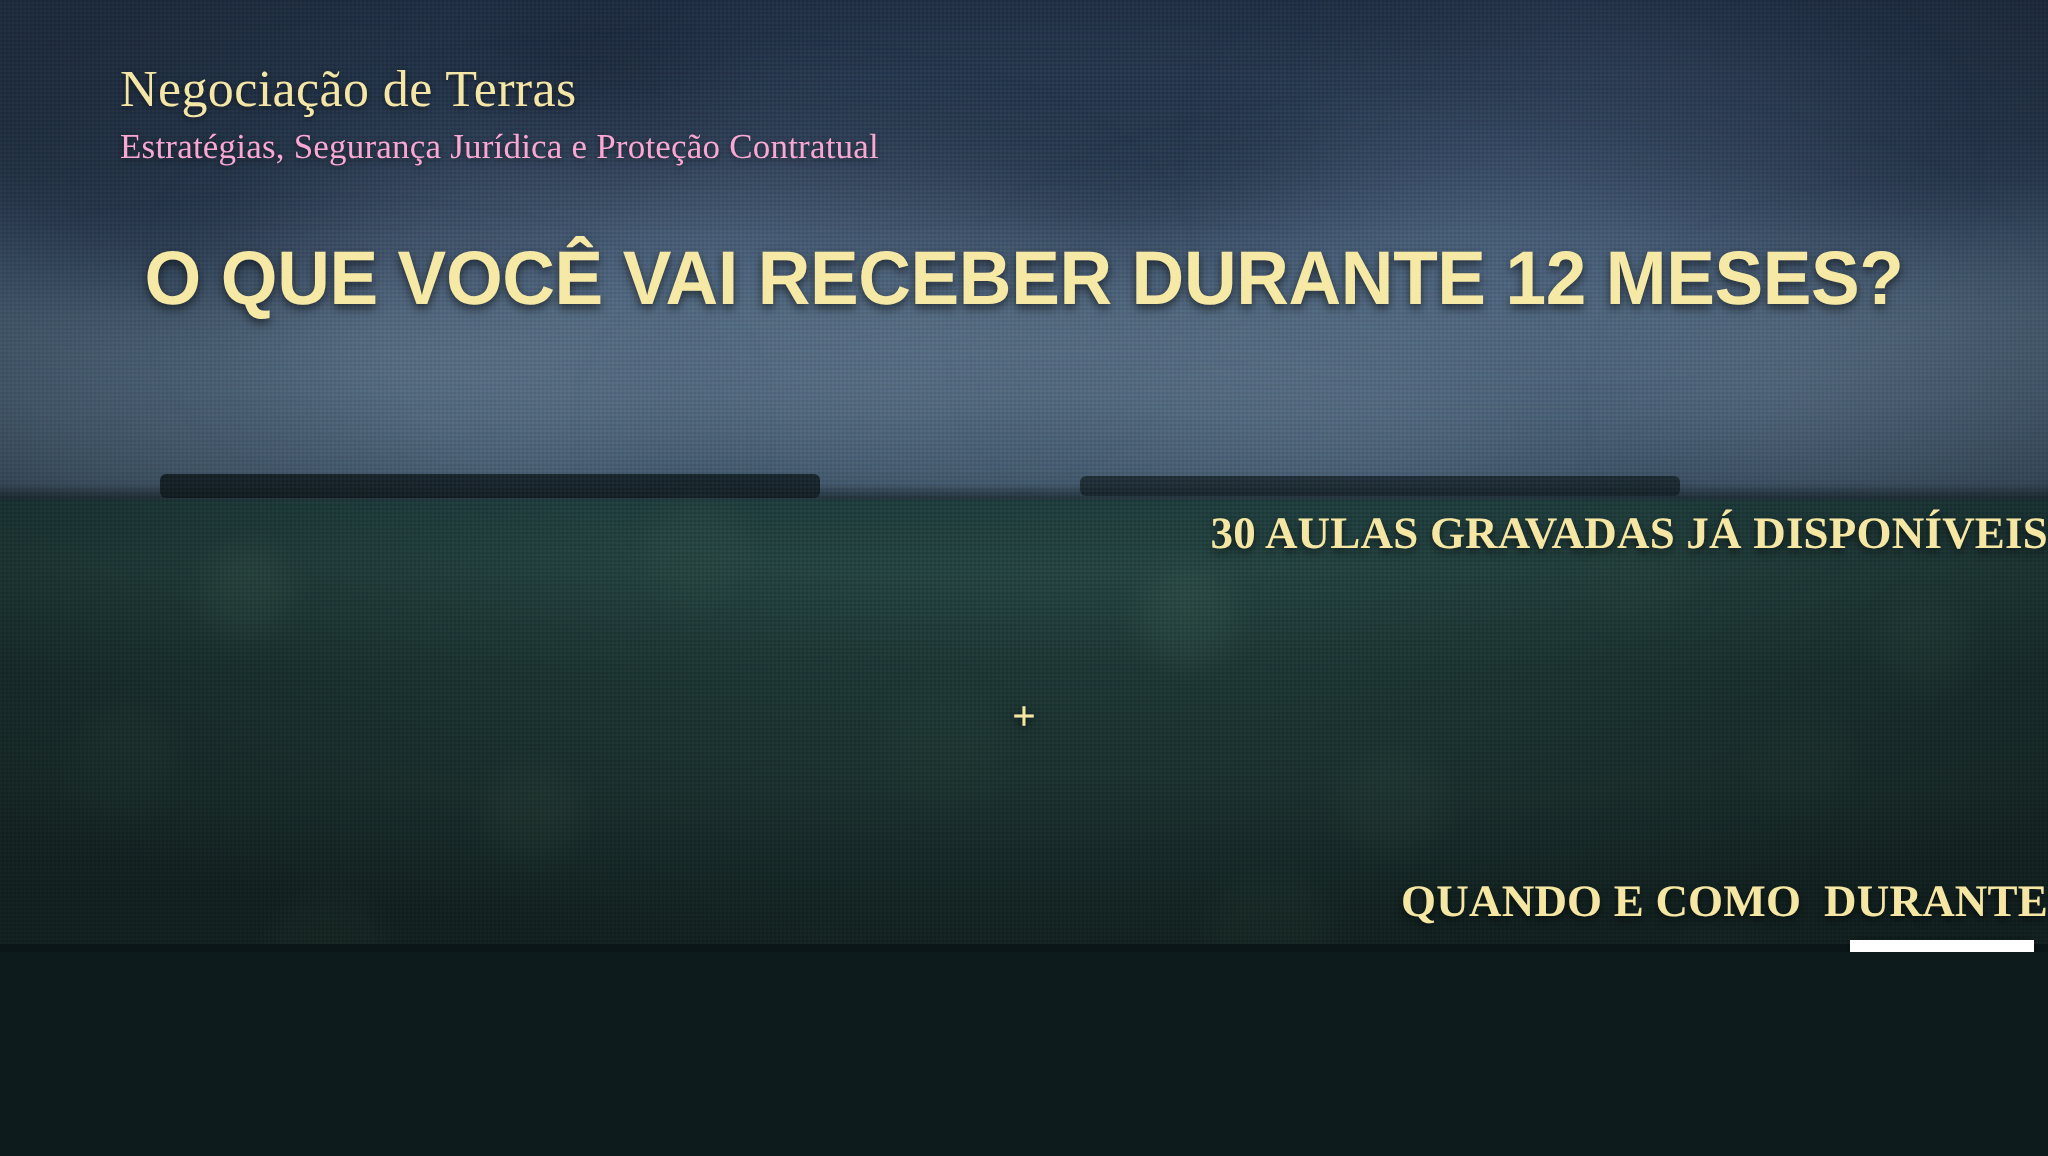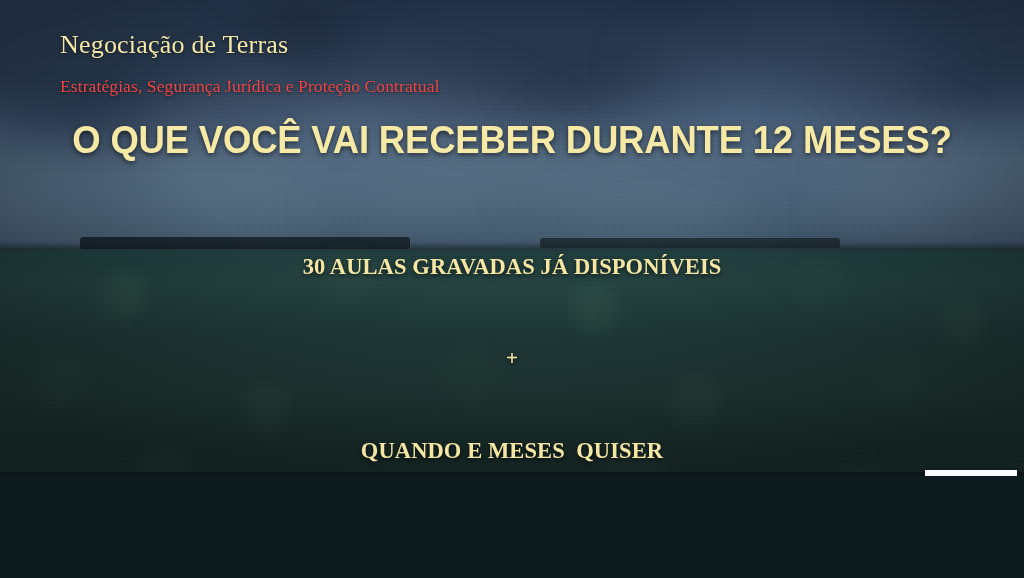--- a/index.html
+++ b/index.html
@@ -134,23 +134,23 @@
     font-family:"Liberation Serif", serif;
     font-size:26px; font-weight:400;
     color:#f4e6a6;
     letter-spacing:.2px;
     line-height:1.15;
     text-shadow:0 1px 3px rgba(0,0,0,.5);
   }
   .brand-sub {
     font-family:"Liberation Serif", serif;
     font-size:17.5px; font-weight:400;
-    color:#ef4444;
+    color:#f9a8d4;
     letter-spacing:.1px;
-    margin-top:16px;
+    margin-top:3px;
     text-shadow:0 1px 3px rgba(0,0,0,.5);
   }
 
   .headline {
     position:absolute; left:0; top:119px; width:1024px;
     text-align:center;
     font-family:"Liberation Sans", sans-serif;
     font-size:38px; font-weight:700;
     color:#f6e9a6;
     letter-spacing:-.2px;
@@ -163,20 +163,21 @@
     text-align:center;
   }
   .item {
     font-family:"Liberation Serif", serif;
     font-size:22.5px; font-weight:700;
     color:#f5e7a3;
     line-height:1.3;
     letter-spacing:.1px;
     white-space:pre;
     text-shadow:0 2px 4px rgba(0,0,0,.6);
+    text-align:right;
   }
   .plus {
     font-family:"Liberation Serif", serif;
     font-size:21px; font-weight:700;
     color:#f5e7a3;
     line-height:1;
     margin:9px 0 8px;
     text-shadow:0 2px 4px rgba(0,0,0,.6);
   }
 
@@ -226,21 +227,21 @@
     <div class="headline">O QUE VOCÊ VAI RECEBER DURANTE 12 MESES?</div>
 
     <div class="list">
 
       <div class="item">
         <div>30 AULAS GRAVADAS JÁ DISPONÍVEIS</div>
       </div>
       <div class="plus">+</div>
 
       <div class="item">
-        <div>QUANDO E MESES  QUISER</div>
+        <div>QUANDO E COMO  DURANTE</div>
       </div>
 
     </div>
 
     <div class="qr-wrap">
       <svg viewBox="0 0 25 25" shape-rendering="crispEdges">
         <rect width="25" height="25" fill="#ffffff"></rect>
         <g fill="#000000">
 
           <rect x="0" y="0" width="7" height="1"></rect>

